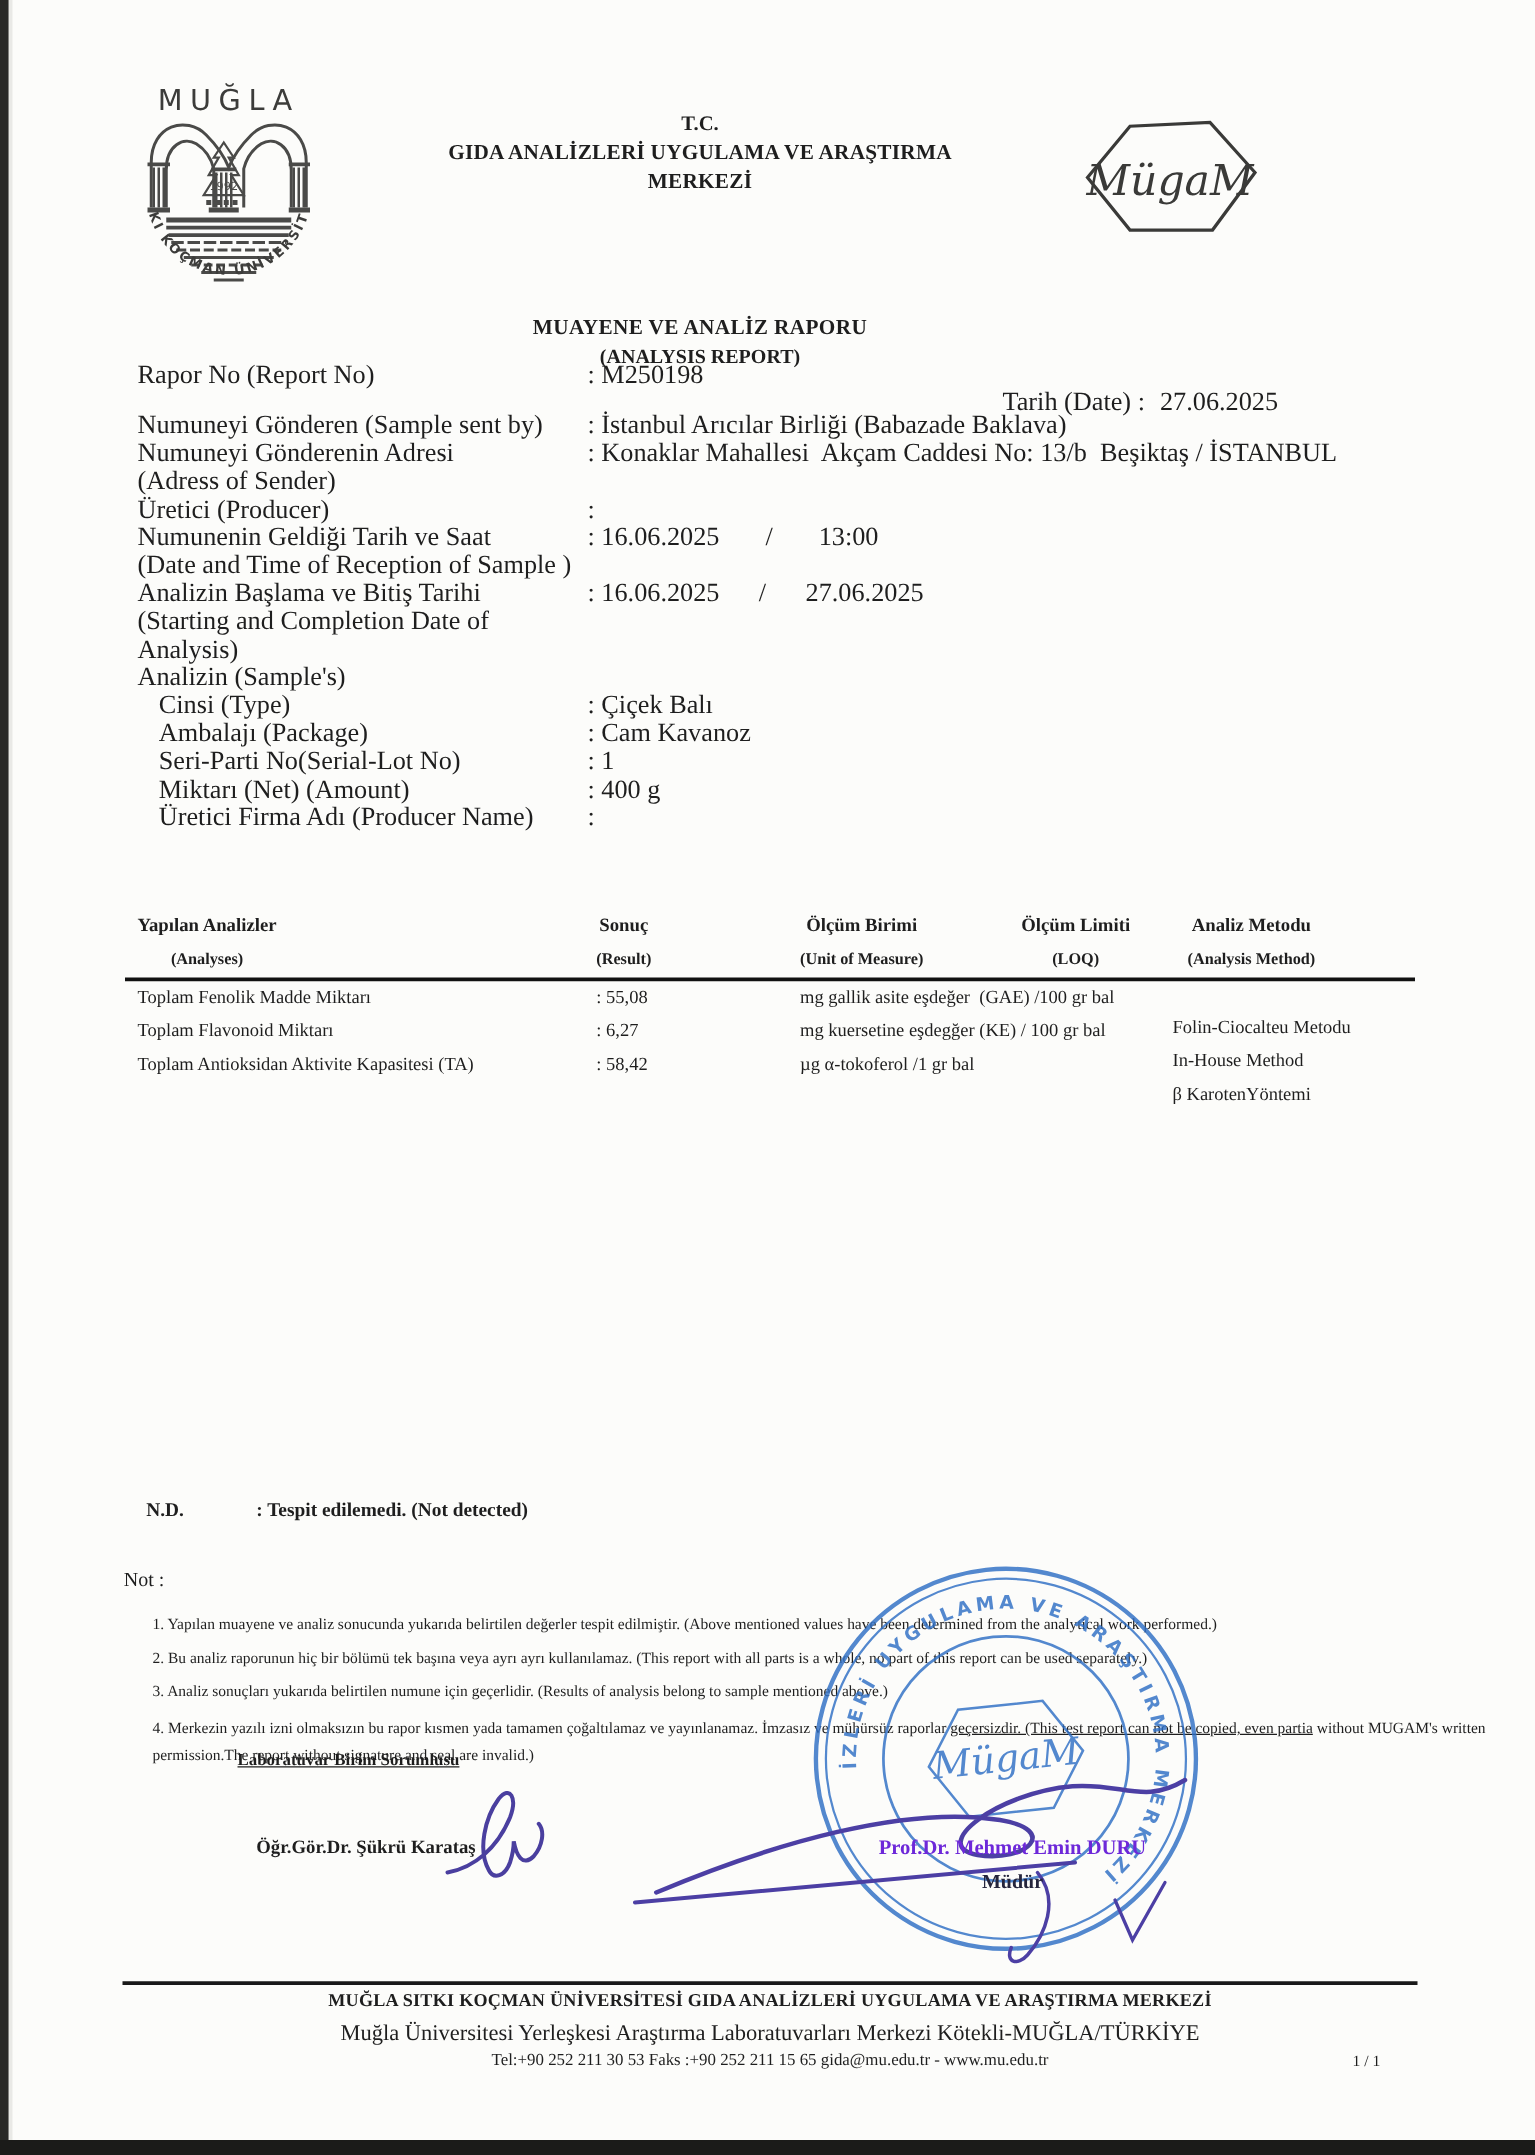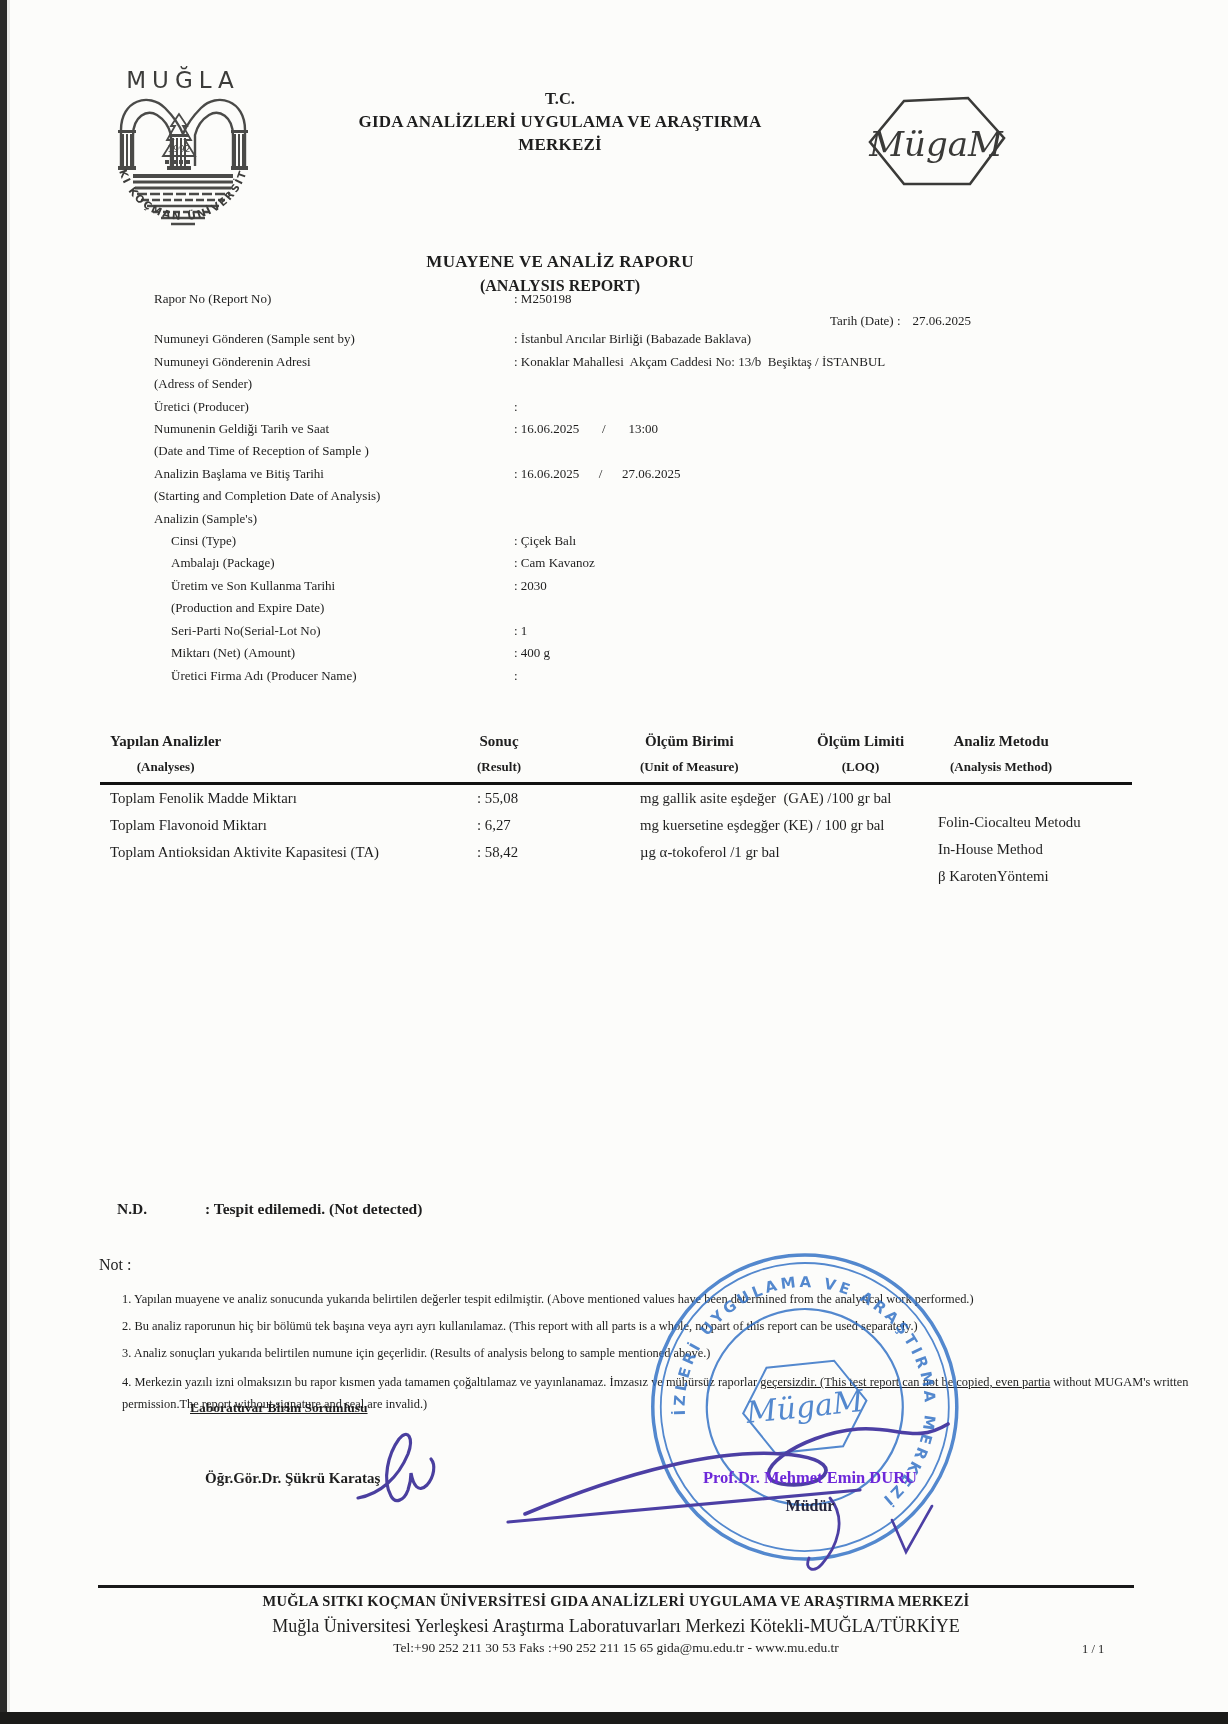--- a/index.html
+++ b/index.html
@@ -18,21 +18,21 @@
   .hdr{position:absolute;left:320px;top:88px;width:480px;text-align:center;font-weight:bold;}
   .hdr .tc{font-size:16.5px;line-height:22px;}
   .hdr .l1{font-size:17px;line-height:23px;letter-spacing:.2px;}
   .hdr .l2{font-size:17px;line-height:23px;letter-spacing:.2px;}
   .mugam{position:absolute;left:858px;top:88px;}
   .rtitle{position:absolute;left:330px;top:214px;width:460px;text-align:center;font-weight:bold;}
   .rtitle .t1{font-size:17px;line-height:24px;letter-spacing:.3px;margin-top:36px;}
   .rtitle .t2{font-size:16px;line-height:23px;}
 
   
-  .fields{position:absolute;left:110px;top:288px;width:1060px;font-size:13px;margin-left:44px;}
+  .fields{position:absolute;left:110px;top:288px;width:1060px;font-size:21px;}
   .frow{display:flex;align-items:flex-start;line-height:22.4px;position:relative;}
   .frow .lab{width:360px;flex:0 0 360px;}
   .frow.ind .lab{padding-left:17px;box-sizing:border-box;}
   .frow .val{flex:1;white-space:pre-wrap;}
   .gap{height:18px;}
   .tarih{position:absolute;left:650px;top:0;white-space:pre-wrap;}
   .tarih .tl{margin-right:12px;}
 
   
   .atable{position:absolute;left:100px;top:728px;width:1032px;font-size:14.8px;}
@@ -219,27 +219,20 @@
     </div>
     <div class="frow ind">
       <div class="lab">
           <div>Ambalajı (Package)</div>
           <div></div>
         </div>
       <div class="val">: Cam Kavanoz</div>
     </div>
     <div class="frow ind">
       <div class="lab">
-          <div>Üretim ve Son Kullanma Tarihi</div>
-          <div>(Production and Expire Date)</div>
-        </div>
-      <div class="val">: 2030</div>
-    </div>
-    <div class="frow ind">
-      <div class="lab">
           <div>Seri-Parti No(Serial-Lot No)</div>
           <div></div>
         </div>
       <div class="val">: 1</div>
     </div>
     <div class="frow ind">
       <div class="lab">
           <div>Miktarı (Net) (Amount)</div>
           <div></div>
         </div>

